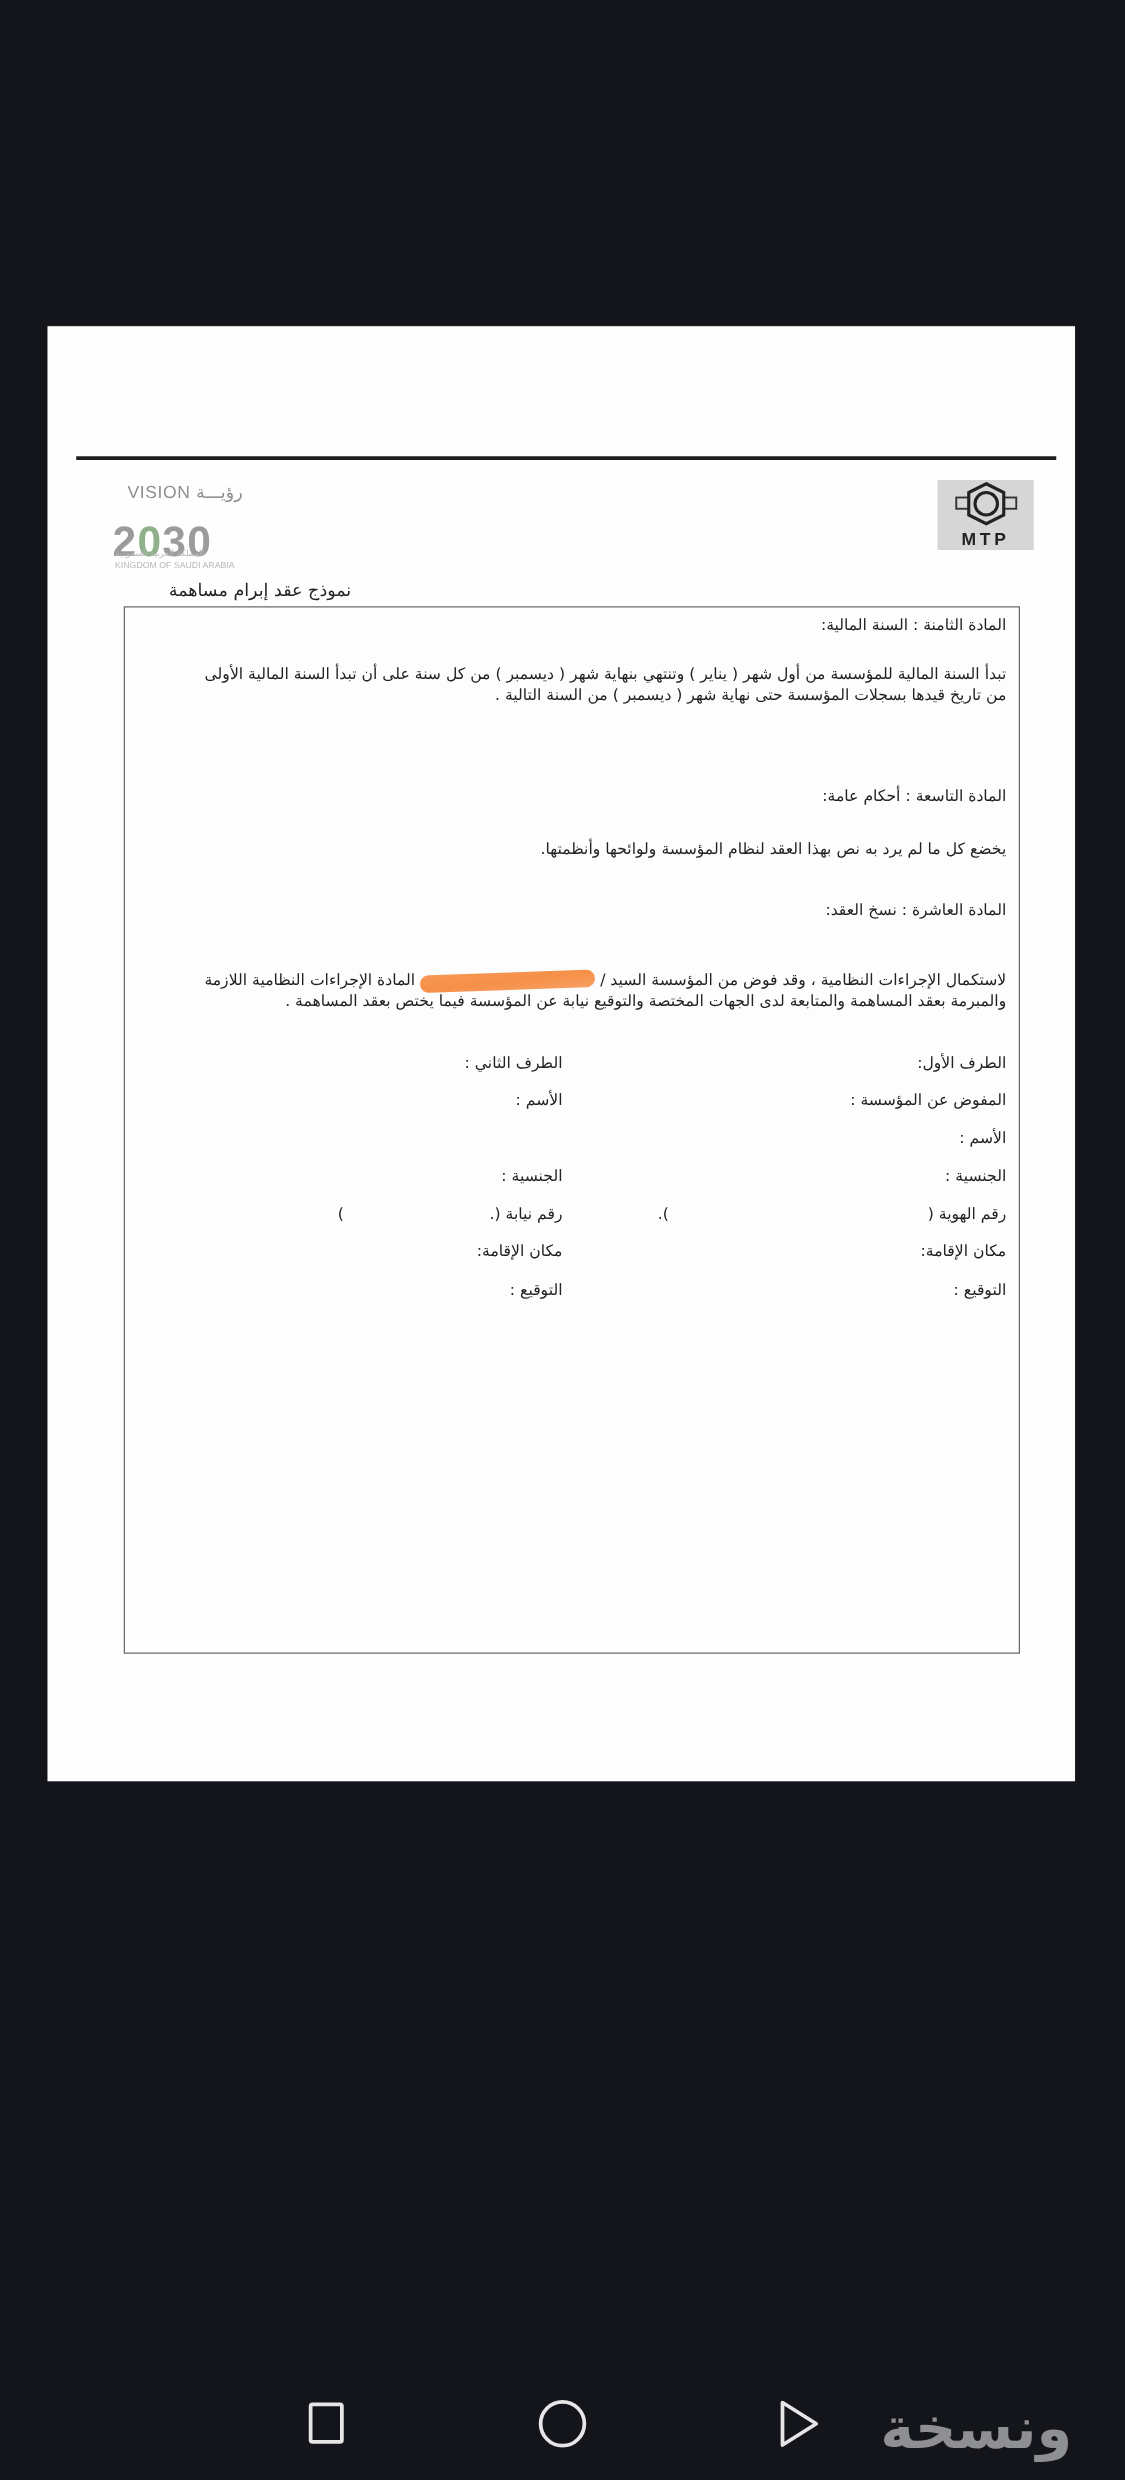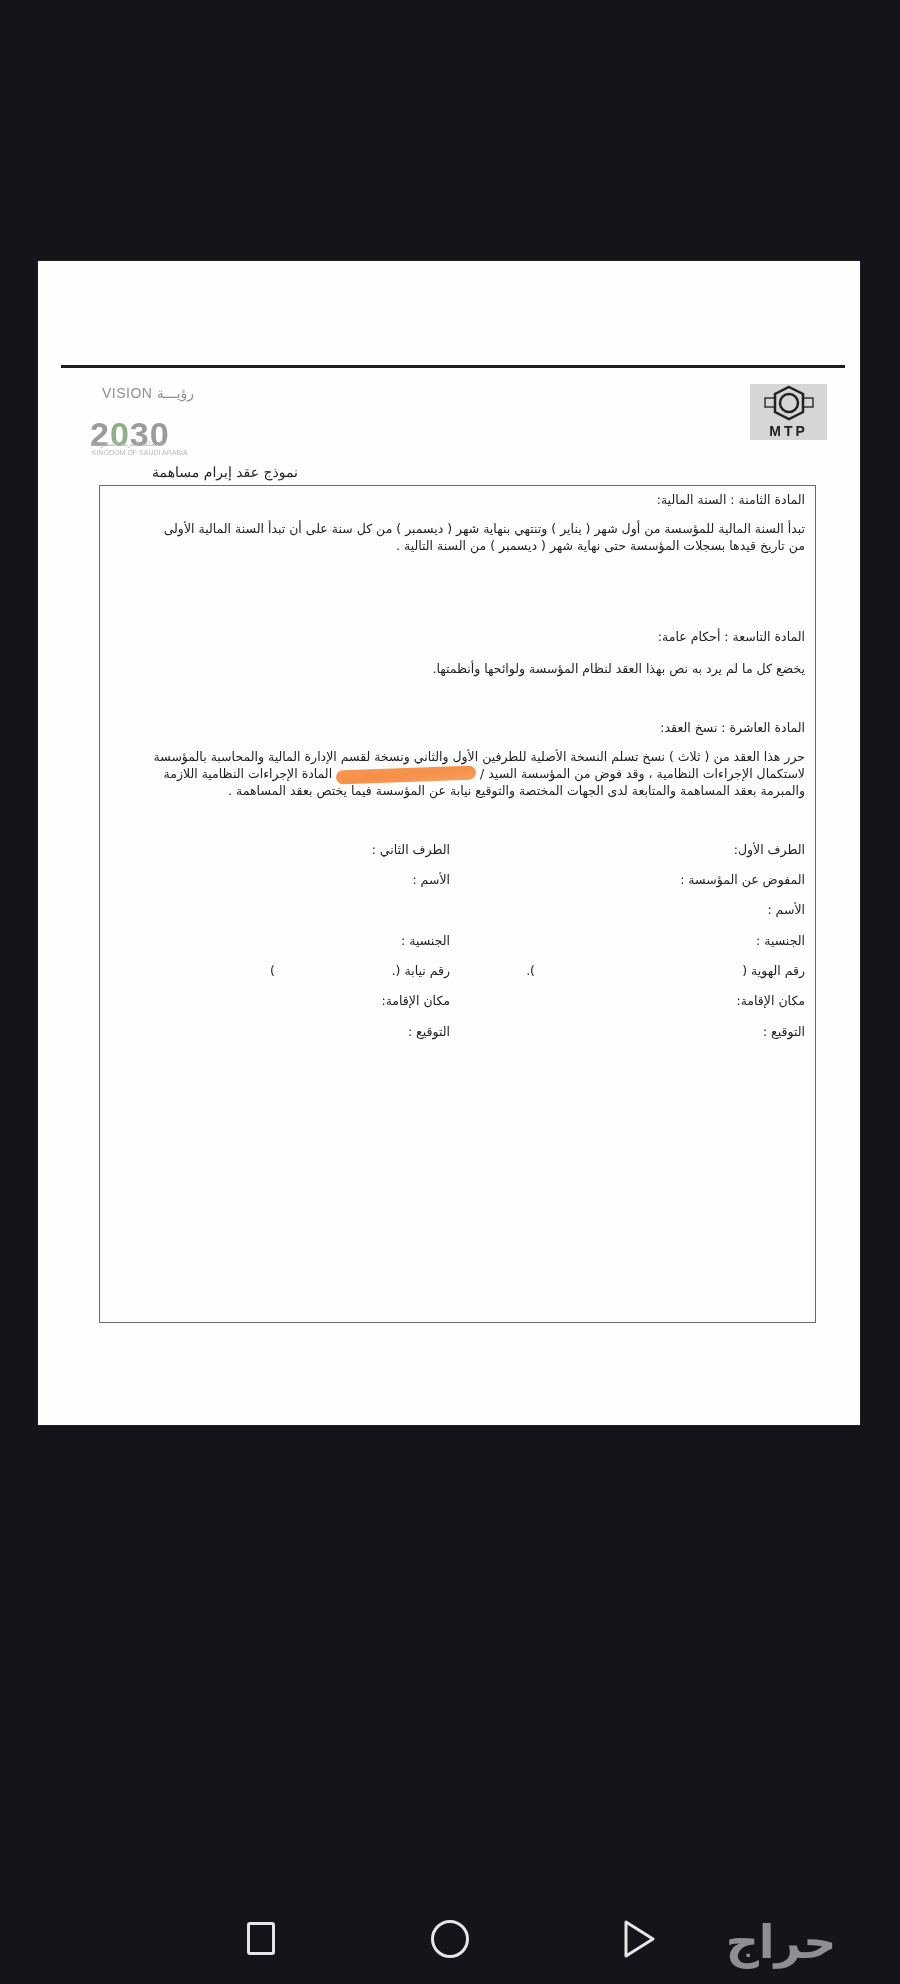--- a/index.html
+++ b/index.html
@@ -17,30 +17,30 @@
   .vision-year { position:absolute; left:0; top:14px; font-size:34px; font-weight:bold; font-family:"Liberation Sans", sans-serif; color:#9b9b9b; letter-spacing:1px;margin-top:16px; }
   .vision-year .zero { color:#8fb08a; }
   .vision-sub { position:absolute; left:2px; top:54px; font-size:7px; color:#b8b8b8; font-family:"Liberation Sans", sans-serif; line-height:9px; }
   .mtp-logo {
     position:absolute; left:712px; top:123px; width:77px; height:56px; background:#d6d6d6;
     display:flex; flex-direction:column; align-items:center; justify-content:center;
   }
   .mtp-logo svg { display:block; }
   .mtp-text { font-family:"Liberation Sans", sans-serif; font-weight:bold; font-size:14px; letter-spacing:3px; color:#222; margin-top:2px; }
   .doc-title {
-    position:absolute; left:80px; top:203px; width:180px; text-align:right;
+    position:absolute; left:80px; top:203px; width:180px; text-align:center;
     font-family:"DejaVu Serif", serif; font-size:14px; color:#222; direction:rtl;
   }
   .frame {
     position:absolute; left:61px; top:224px; width:717px; height:838px;
     border:1.5px solid #6a6a6a; box-sizing:border-box; background:#fdfdfd;padding-left:45px;
   }
   .ar { direction:rtl; text-align:right; font-family:"DejaVu Sans", sans-serif; color:#222; font-size:12.5px; position:absolute; right:10px; }
   .heading { font-size:12.5px; }
-  .para { left:24px; line-height:17px; }
+  .para { left:24px; line-height:17px;margin-top:10px; }
   .redact {
     display:inline-block; width:140px; height:14px; vertical-align:middle;
     background:linear-gradient(175deg, #f7924b 0%, #f58a3e 50%, #f79a5a 100%);
     border-radius:7px; transform:rotate(-2deg); opacity:0.95;
   }
   .sig-row { position:absolute; right:10px; width:690px; direction:rtl; font-size:12.5px; color:#222; font-family:"DejaVu Sans", sans-serif; }
   .sig-row .c1 { position:absolute; right:0; white-space:nowrap; }
   .sig-row .c2 { position:absolute; right:355px; white-space:nowrap; }
   .sig-row .c3 { position:absolute; right:270px; white-space:nowrap; }
   .sig-row .c4 { position:absolute; right:530px; white-space:nowrap; }
@@ -82,21 +82,20 @@
 
   <div class="frame">
     <div class="ar heading" style="top:6px;">المادة الثامنة : السنة المالية:</div>
     <div class="ar para" style="top:34px;">تبدأ السنة المالية للمؤسسة من أول شهر (   يناير   ) وتنتهي بنهاية شهر (    ديسمبر   ) من كل سنة على أن تبدأ السنة المالية الأولى</div>
     <div class="ar para" style="top:51px;">من تاريخ قيدها بسجلات المؤسسة حتى نهاية شهر    ( ديسمبر )   من السنة التالية .</div>
 
     <div class="ar heading" style="top:143px;text-align:right;">المادة التاسعة : أحكام عامة:</div>
     <div class="ar para" style="top:174px;">يخضع كل ما لم يرد به نص بهذا العقد لنظام المؤسسة ولوائحها وأنظمتها.</div>
 
     <div class="ar heading" style="top:234px;">المادة العاشرة : نسخ العقد:</div>
-    <div class="ar para" style="top:262px;">حرر هذا العقد من  ( ثلاث  ) نسخ تسلم النسخة الأصلية  للطرفين الأول والثاني ونسخة لقسم الإدارة المالية والمحاسبة بالمؤسسة</div>
     <div class="ar para" style="top:279px;">
       <span>لاستكمال الإجراءات النظامية ، وقد فوض من المؤسسة السيد /</span>
       <span class="redact"></span>
       <span>المادة الإجراءات النظامية اللازمة</span>
     </div>
     <div class="ar para" style="top:296px;">والمبرمة بعقد المساهمة  والمتابعة لدى الجهات المختصة والتوقيع نيابة عن المؤسسة فيما يختص بعقد المساهمة .</div>
 
     <div class="sig-row" style="top:356px;">
       <span class="c1">الطرف الأول:</span>
       <span class="c2">الطرف الثاني :</span>
@@ -128,13 +127,13 @@
     </div>
   </div>
 </div>
 
 <div class="navbar"></div>
 <div class="nav-square"></div>
 <div class="nav-circle"></div>
 <svg class="nav-back" width="36" height="40" viewBox="0 0 36 40">
   <polygon points="4,3 31,20 4,37" fill="none" stroke="#e6e6e6" stroke-width="3" stroke-linejoin="round"></polygon>
 </svg>
-<div class="watermark">حراج</div>
+<div class="watermark">ونسخة</div>
 
 </body></html>

